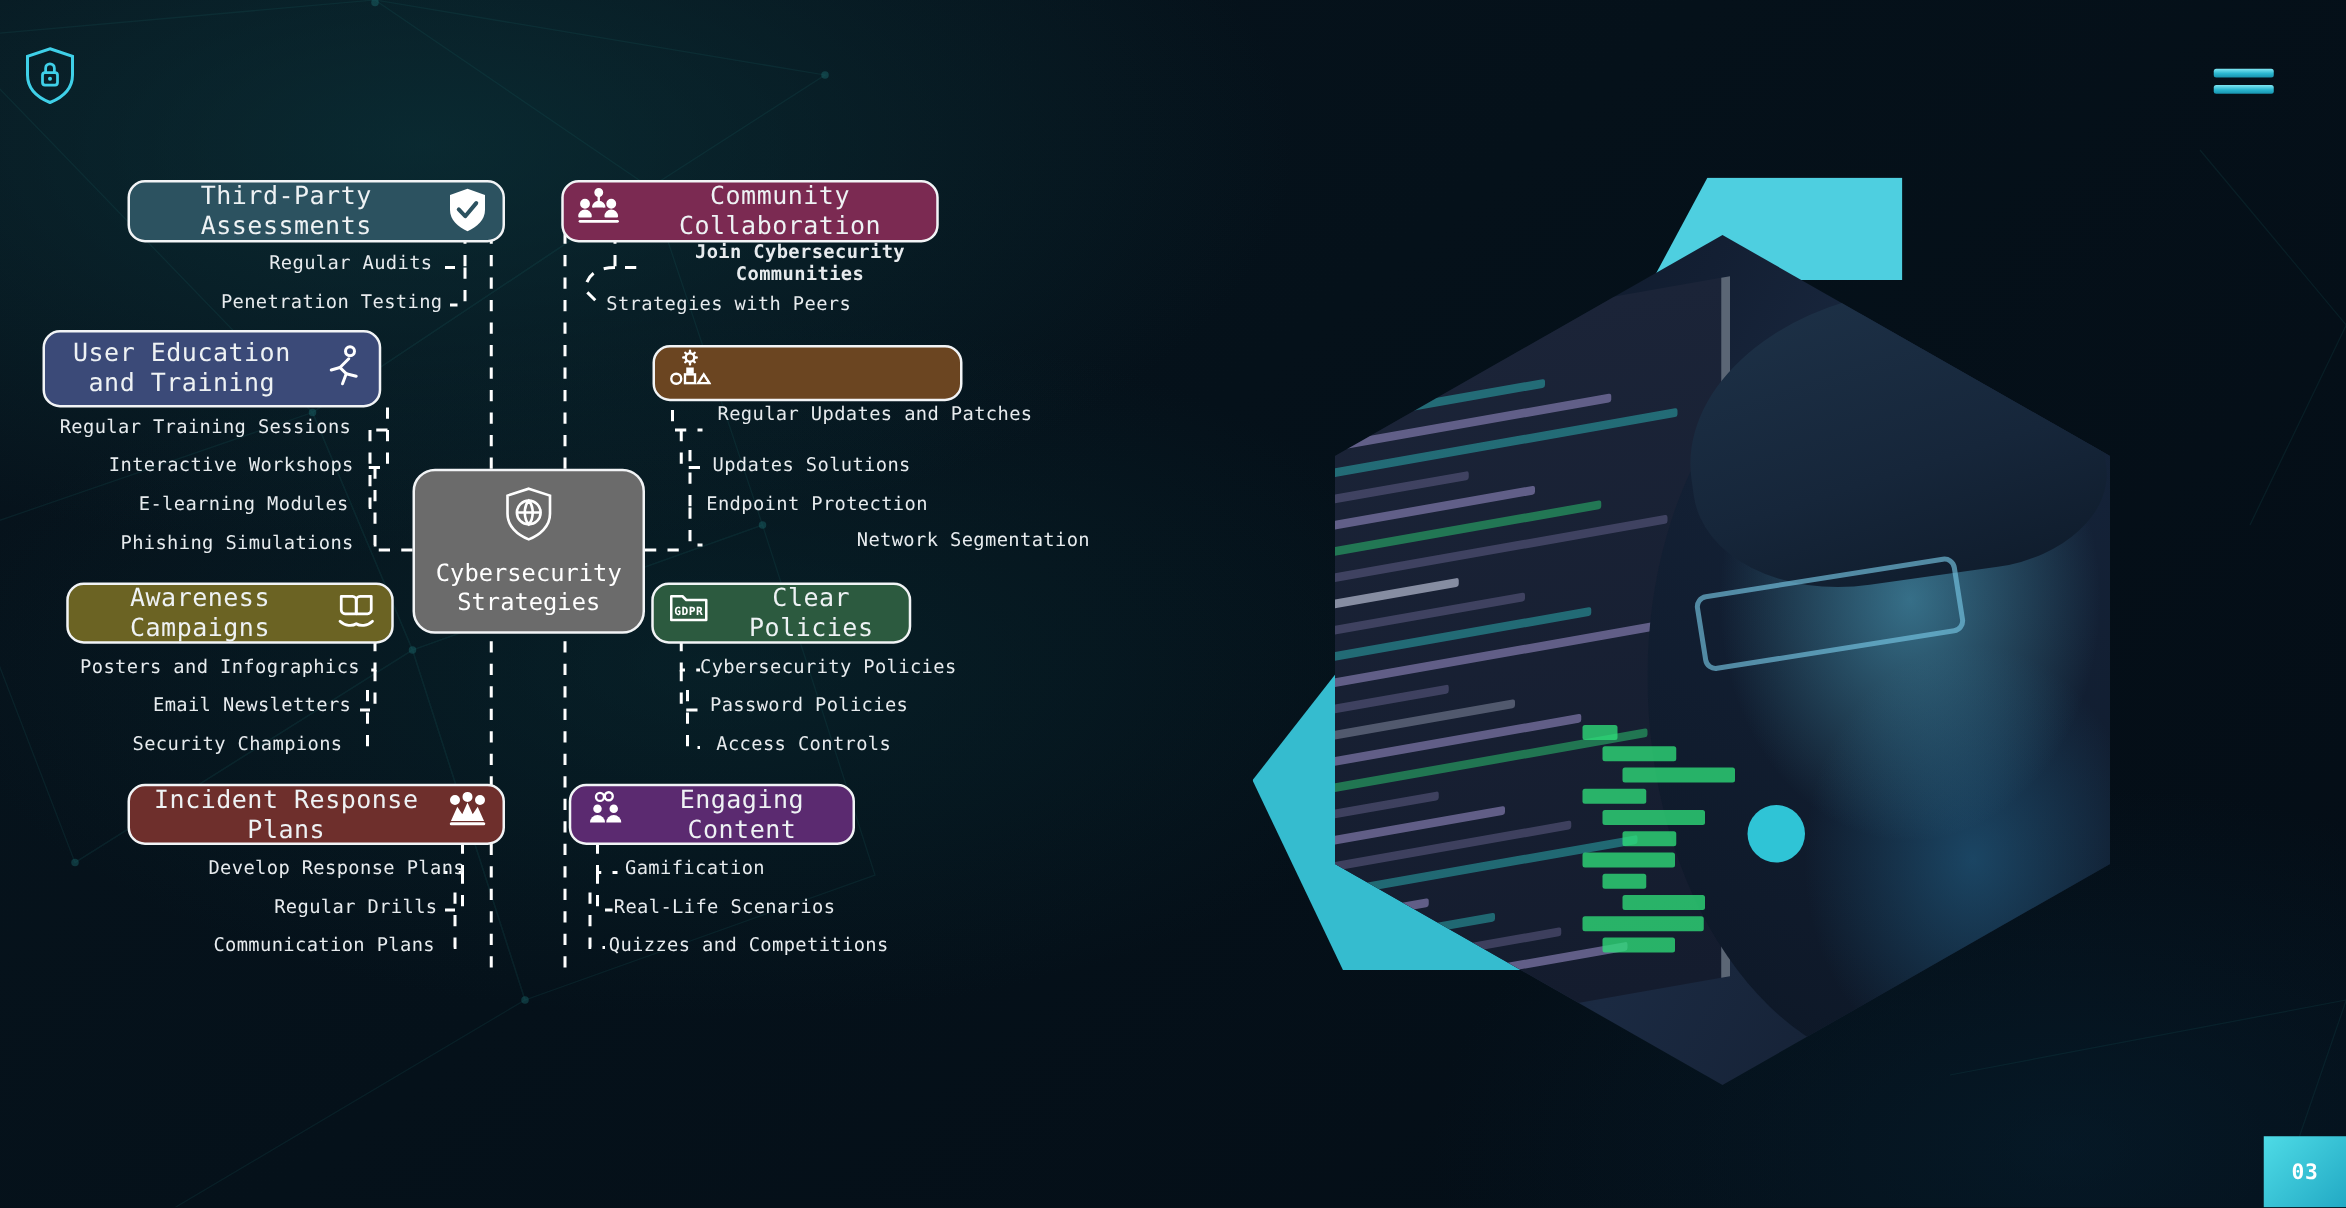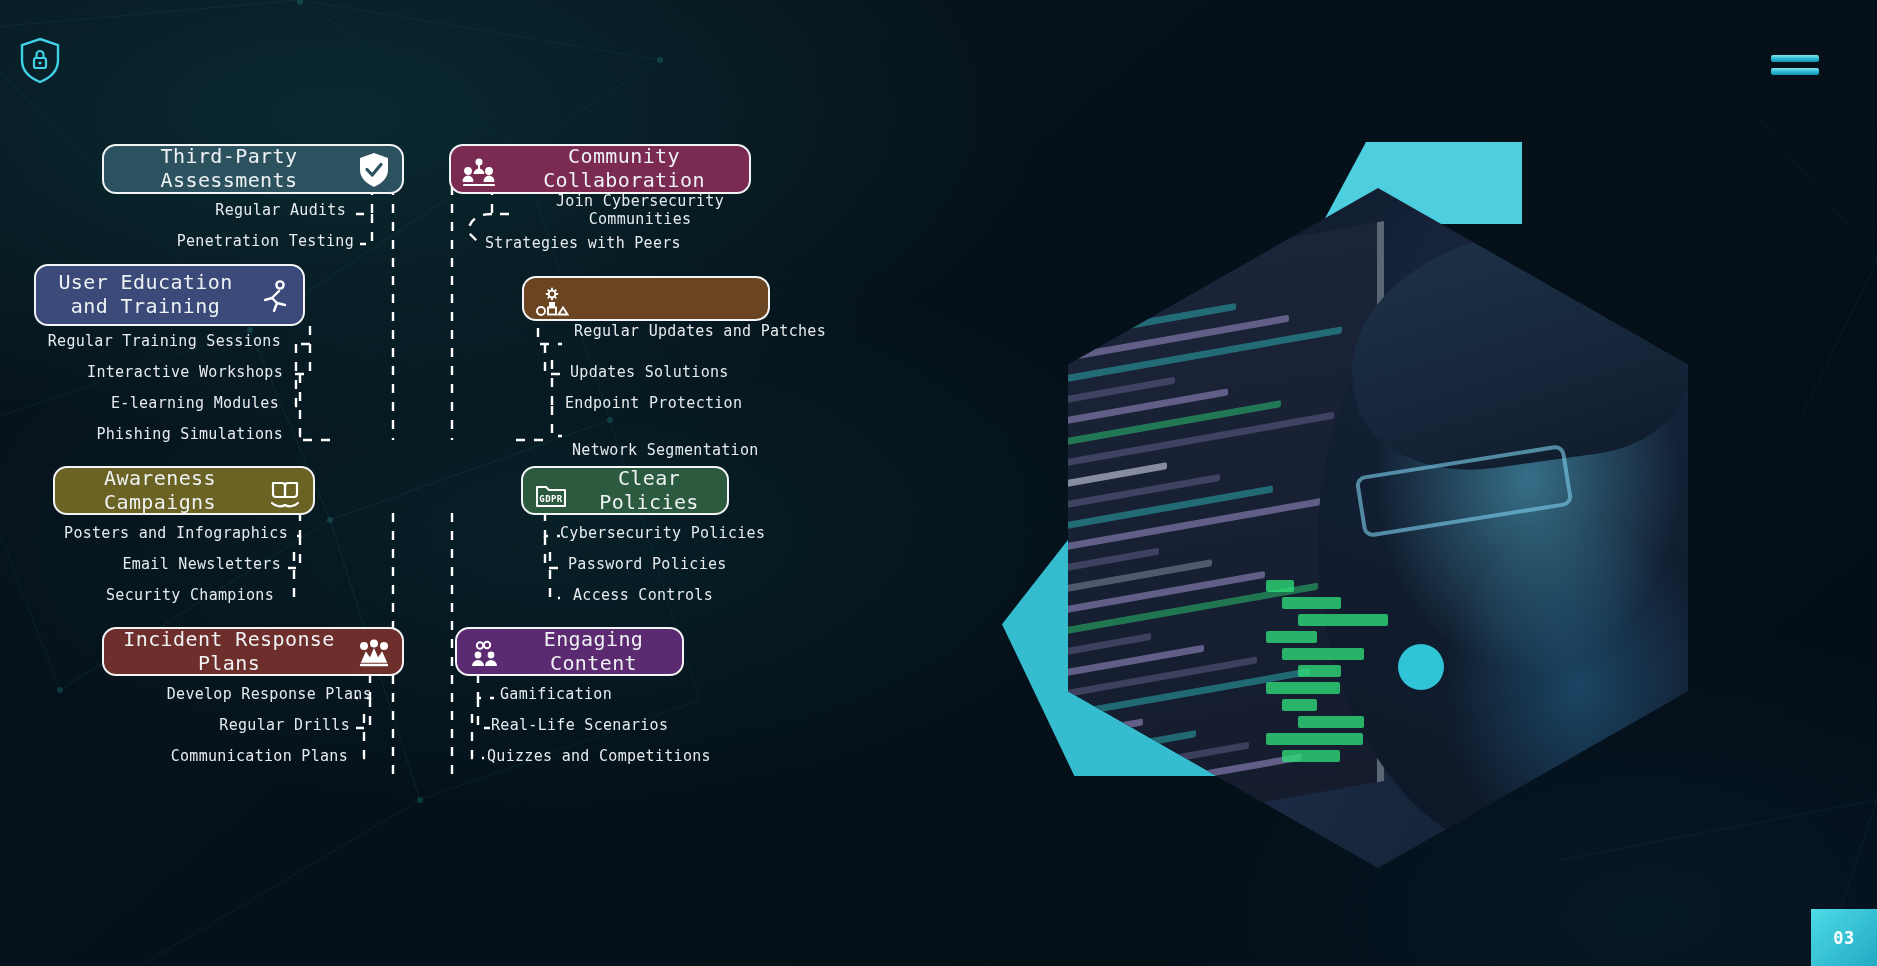--- a/index.html
+++ b/index.html
@@ -116,21 +116,21 @@
     border:2px solid #f2f4f6;
     border-radius:14px;
     display:flex; align-items:center;
     color:#eef2f4;
     font-size:20px;
     letter-spacing:.4px;
     box-sizing:border-box;
     cursor:pointer;
   }
   .node .label { flex:1; text-align:center; line-height:1.18; padding:0 6px; }
-  .node .nicon { width:40px; height:40px; flex:0 0 40px; display:flex; align-items:flex-end; justify-content:center; }
+  .node .nicon { width:40px; height:40px; flex:0 0 40px; display:flex; align-items:flex-start; justify-content:center; }
   .node.icon-right .nicon { order:2; margin-right:8px; }
   .node.icon-left  .nicon { order:0; margin-left:8px; }
 
   .leaf {
     position:absolute;
     color:#e7ebee;
     font-size:15px;
     letter-spacing:.3px;
     line-height:1.18;
     white-space:nowrap;
@@ -283,20 +283,31 @@
         <path d="M370,674 L370,698 L356,698"></path>
         <path d="M370,698 L370,728 L356,728"></path>
         <path d="M364,714 L364,758 L356,758"></path>
 
         <path d="M478,674 L478,698 L494,698"></path>
         <path d="M478,698 L478,728 L490,728"></path>
         <path d="M472,714 L472,758 L484,758"></path>
       </g>
     </svg>
 
+    <div class="center-node">
+      <span style="display:block;margin-bottom:8px;">
+        <svg width="42" height="46" viewBox="0 0 42 46" fill="none">
+          <path d="M21 3 L38 8.5 V23 C38 33 30 40 21 43.5 C12 40 4 33 4 23 V8.5 Z" stroke="#fff" stroke-width="2.1"></path>
+          <circle cx="21" cy="22" r="9.5" stroke="#fff" stroke-width="2.1"></circle>
+          <path d="M11.5 22 H30.5 M21 12.5 C25.2 17 25.2 27 21 31.5 C16.8 27 16.8 17 21 12.5Z" stroke="#fff" stroke-width="2.1"></path>
+        </svg>
+      </span>
+      <span>Cybersecurity</span>
+      <span>Strategies</span>
+    </div>
 
     <div class="node icon-right" style="left:102px; top:144px; width:302px; height:50px; background:#2c5260;">
       <span class="label">Third-Party Assessments</span>
       <span class="nicon">
         <svg width="34" height="38" viewBox="0 0 34 38" fill="none">
           <path d="M17 2 L31 7 V19 C31 27 24.5 32.5 17 36 C9.5 32.5 3 27 3 19 V7 Z" fill="#fff"></path>
           <path d="M10 18.5 L15.2 24 L24 13.5" stroke="#2c5260" stroke-width="3.2" stroke-linecap="round" stroke-linejoin="round" fill="none"></path>
         </svg>
       </span>
     </div>
@@ -357,39 +368,39 @@
           <path d="M12.5 17 a4.5 4.5 0 0 1 9 0" fill="#fff"></path>
           <circle cx="6" cy="14" r="3" fill="#fff"></circle>
           <path d="M1.5 24 a4.5 4.5 0 0 1 9 0 Z" fill="#fff"></path>
           <circle cx="27" cy="14" r="3" fill="#fff"></circle>
           <path d="M22.5 24 a4.5 4.5 0 0 1 9 0 Z" fill="#fff"></path>
           <path d="M2 28 H32" stroke-linecap="round" stroke-width="2.2"></path>
         </svg>
       </span>
       <span class="label">Community Collaboration</span>
     </div>
-    <div class="leaf wrap" style="left:520px; top:193px; width:240px; text-align:center;">Join Cybersecurity Communities</div>
+    <div class="leaf wrap" style="left:520px; top:193px; width:240px; text-align:center;font-weight:bold;">Join Cybersecurity Communities</div>
     <div class="leaf l" style="left:485px; top:235px; width:300px;">Strategies with Peers</div>
 
     <div class="node icon-left" style="left:522px; top:276px; width:248px; height:45px; background:#6b4521;">
       <span class="nicon">
         <svg width="34" height="32" viewBox="0 0 34 32" fill="none" stroke="#fff" stroke-width="1.9">
           <circle cx="17" cy="7" r="3.4" fill="none"></circle>
           <path d="M17 1.5 V3.2 M17 10.8 V12.5 M11.6 7 H13.3 M20.7 7 H22.4 M13.2 3.2 L14.4 4.4 M19.6 9.6 L20.8 10.8 M20.8 3.2 L19.6 4.4 M14.4 9.6 L13.2 10.8" stroke-linecap="round"></path>
           <path d="M14 15 h6 v5 h-6 Z" fill="#fff" stroke="none"></path>
           <circle cx="6" cy="24" r="4" fill="none"></circle>
           <rect x="13" y="20.5" width="8" height="7" fill="none"></rect>
           <path d="M28 20.5 L32.5 27.5 H23.5 Z" fill="none"></path>
         </svg>
       </span>
     </div>
     <div class="leaf wrap" style="left:570px; top:323px; width:260px; text-align:center;">Regular Updates and Patches</div>
     <div class="leaf l" style="left:570px; top:364px; width:300px;">Updates Solutions</div>
     <div class="leaf l" style="left:565px; top:395px; width:300px;">Endpoint Protection</div>
-    <div class="leaf l" style="left:572px; top:442px; width:300px;">Network Segmentation</div>
+    <div class="leaf l" style="left:572px; top:424px; width:300px;text-align:right;">Network Segmentation</div>
 
     <div class="node icon-left" style="left:521px; top:466px; width:208px; height:49px; background:#2c5a3f;">
       <span class="nicon">
         <svg width="34" height="30" viewBox="0 0 34 30" fill="none" stroke="#fff" stroke-width="2" stroke-linejoin="round">
           <path d="M3 6 h9 l3 3 h16 v16 H3 Z"></path>
           <text x="17" y="21" font-family="DejaVu Sans Mono, monospace" font-size="9" font-weight="bold" fill="#fff" stroke="none" text-anchor="middle">GDPR</text>
         </svg>
       </span>
       <span class="label">Clear Policies</span>
     </div>

